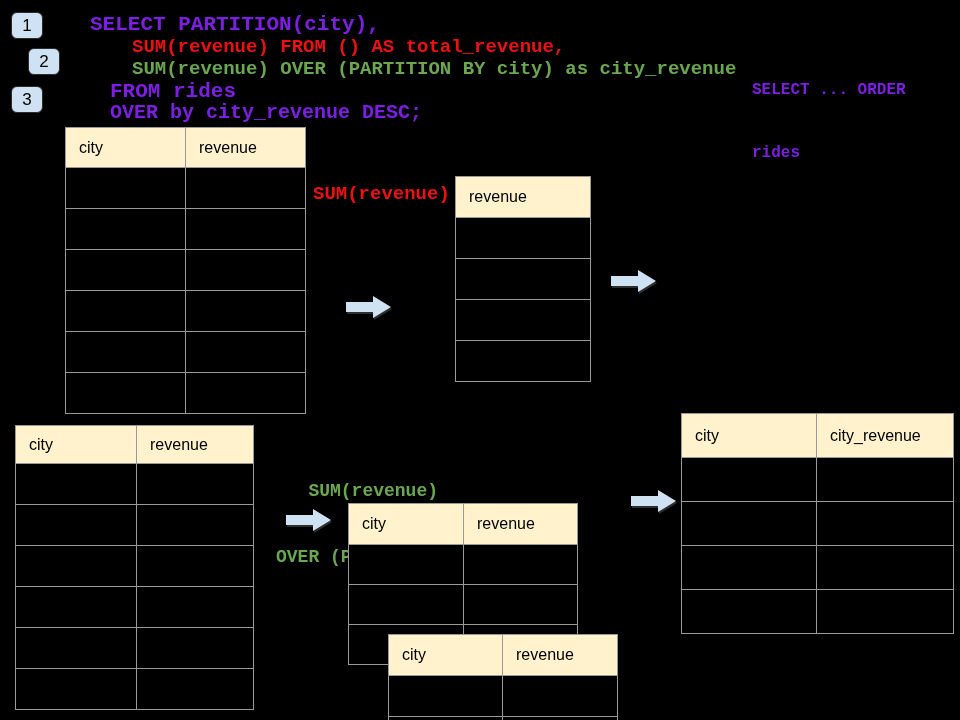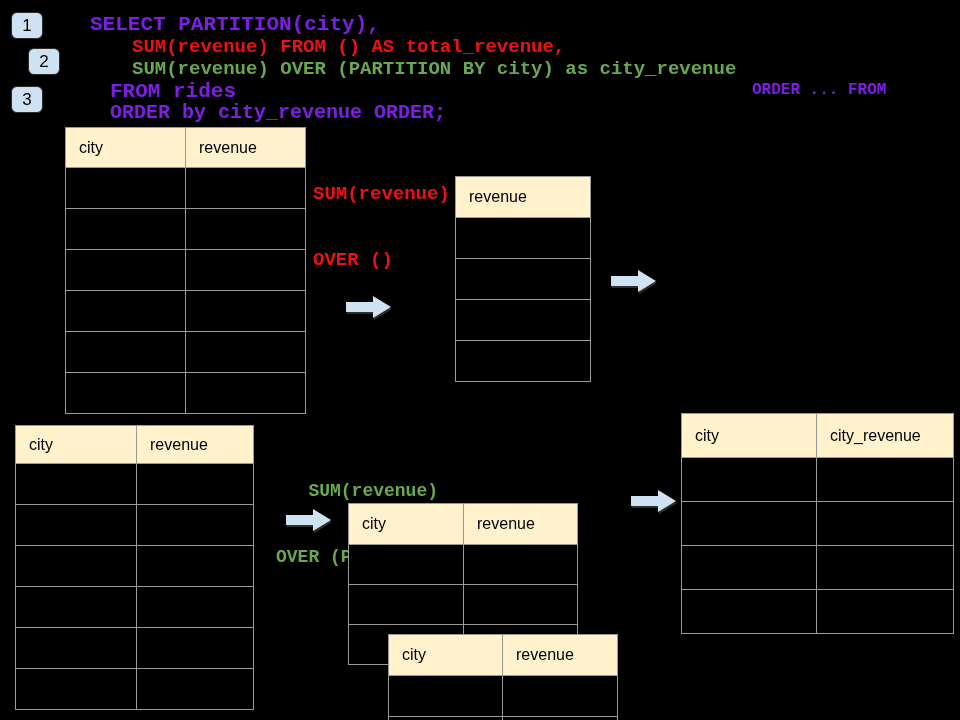--- a/index.html
+++ b/index.html
@@ -65,29 +65,29 @@
 <div class="stage">
 
   <div class="badge" id="b1">1</div>
   <div class="badge" id="b2">2</div>
   <div class="badge" id="b3">3</div>
 
   <div class="mono purple" id="sql1">SELECT PARTITION(city),</div>
   <div class="mono red" id="sql2">SUM(revenue) FROM () AS total_revenue,</div>
   <div class="mono green" id="sql3">SUM(revenue) OVER (PARTITION BY city) as city_revenue</div>
   <div class="mono purple" id="sql4">FROM rides</div>
-  <div class="mono purple" id="sql5">ORDER by city_revenue ORDER;</div>
+  <div class="mono purple" id="sql5">OVER by city_revenue DESC;</div>
 
   <div class="mono purple" id="snippet">
-    <div>ORDER ... FROM</div>
+    <div>SELECT ... ORDER</div>
+    <div>rides</div>
   </div>
 
   <div class="mono red" id="ann-total">
     <div>SUM(revenue)</div>
-    <div>OVER ()</div>
   </div>
 
   <div class="mono green" id="ann-part">
     <div>SUM(revenue)</div>
     <div>OVER (PARTITION</div>
     <div>BY city)</div>
   </div>
 
   <table class="tbl" id="t1">
     <colgroup>

